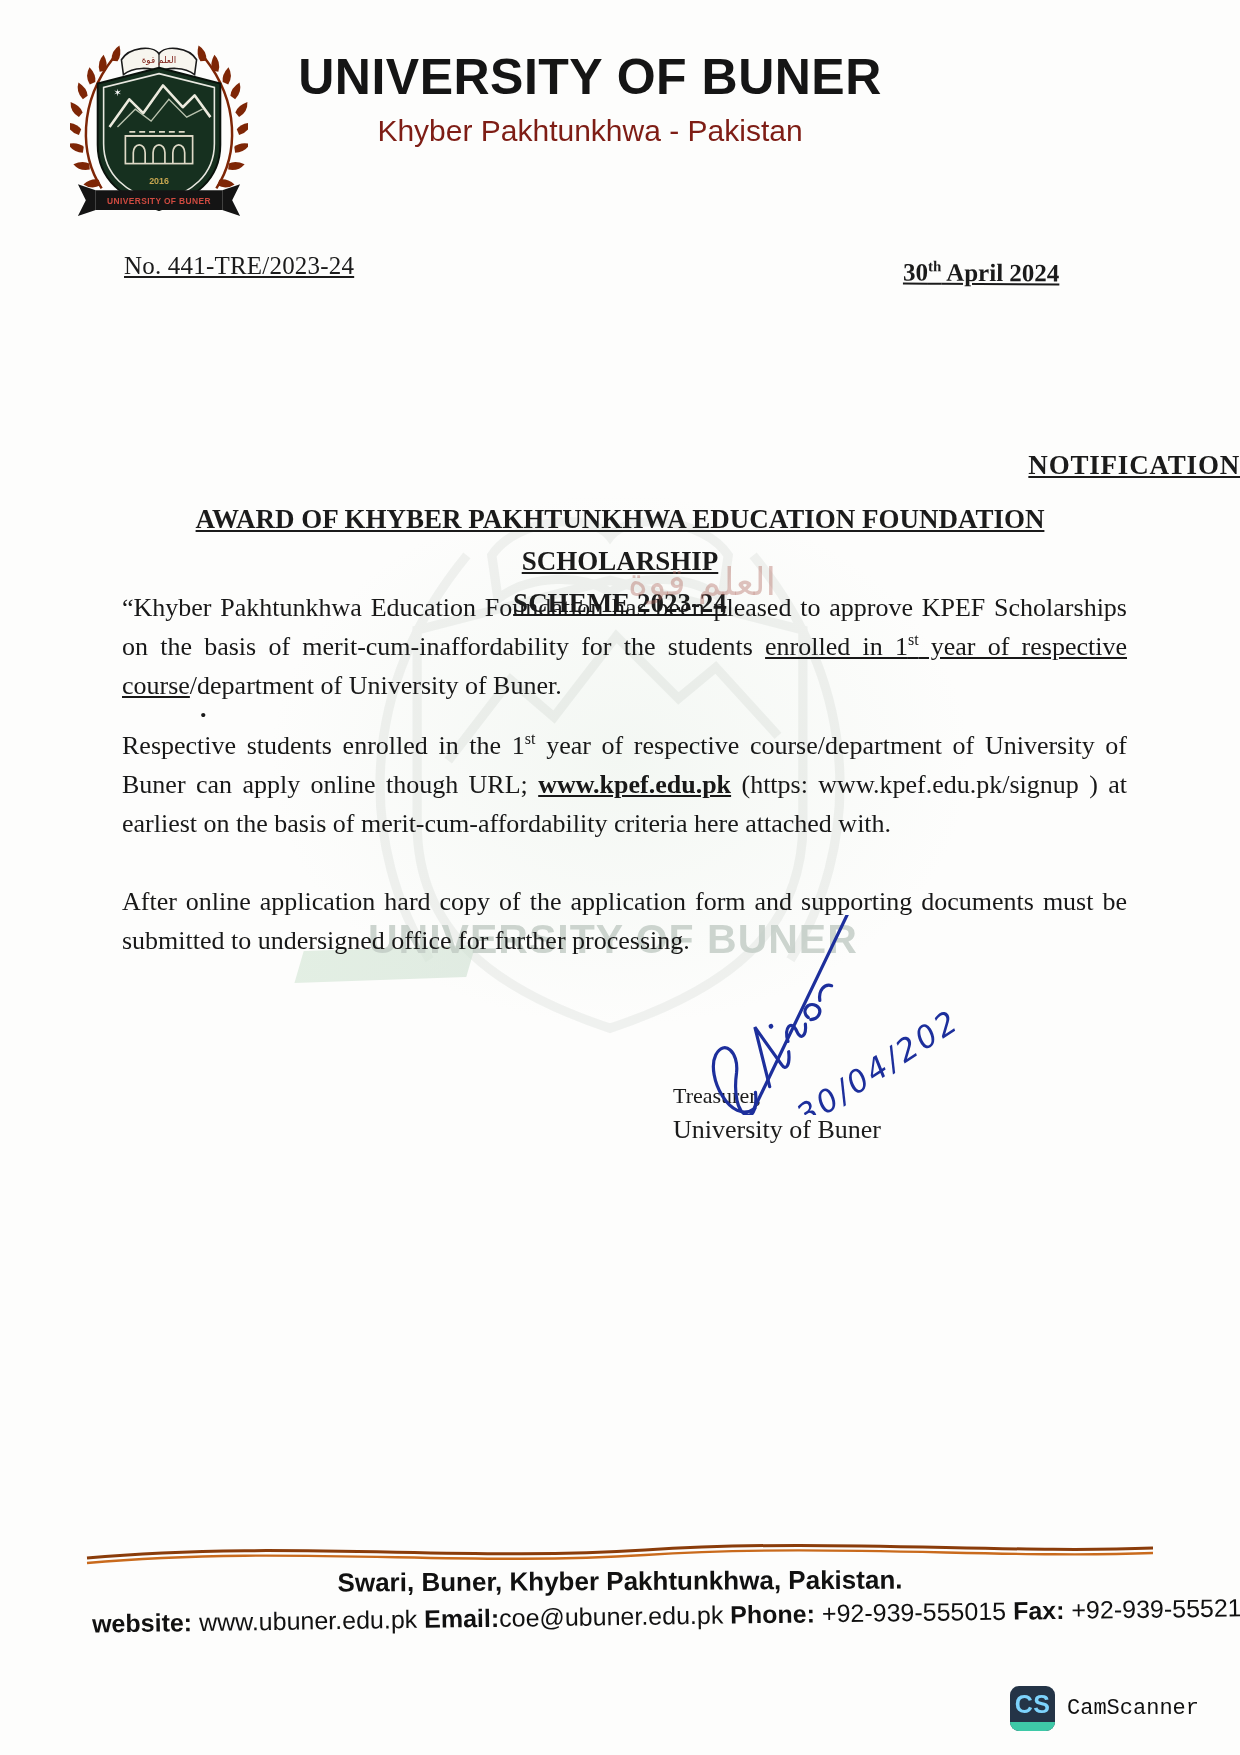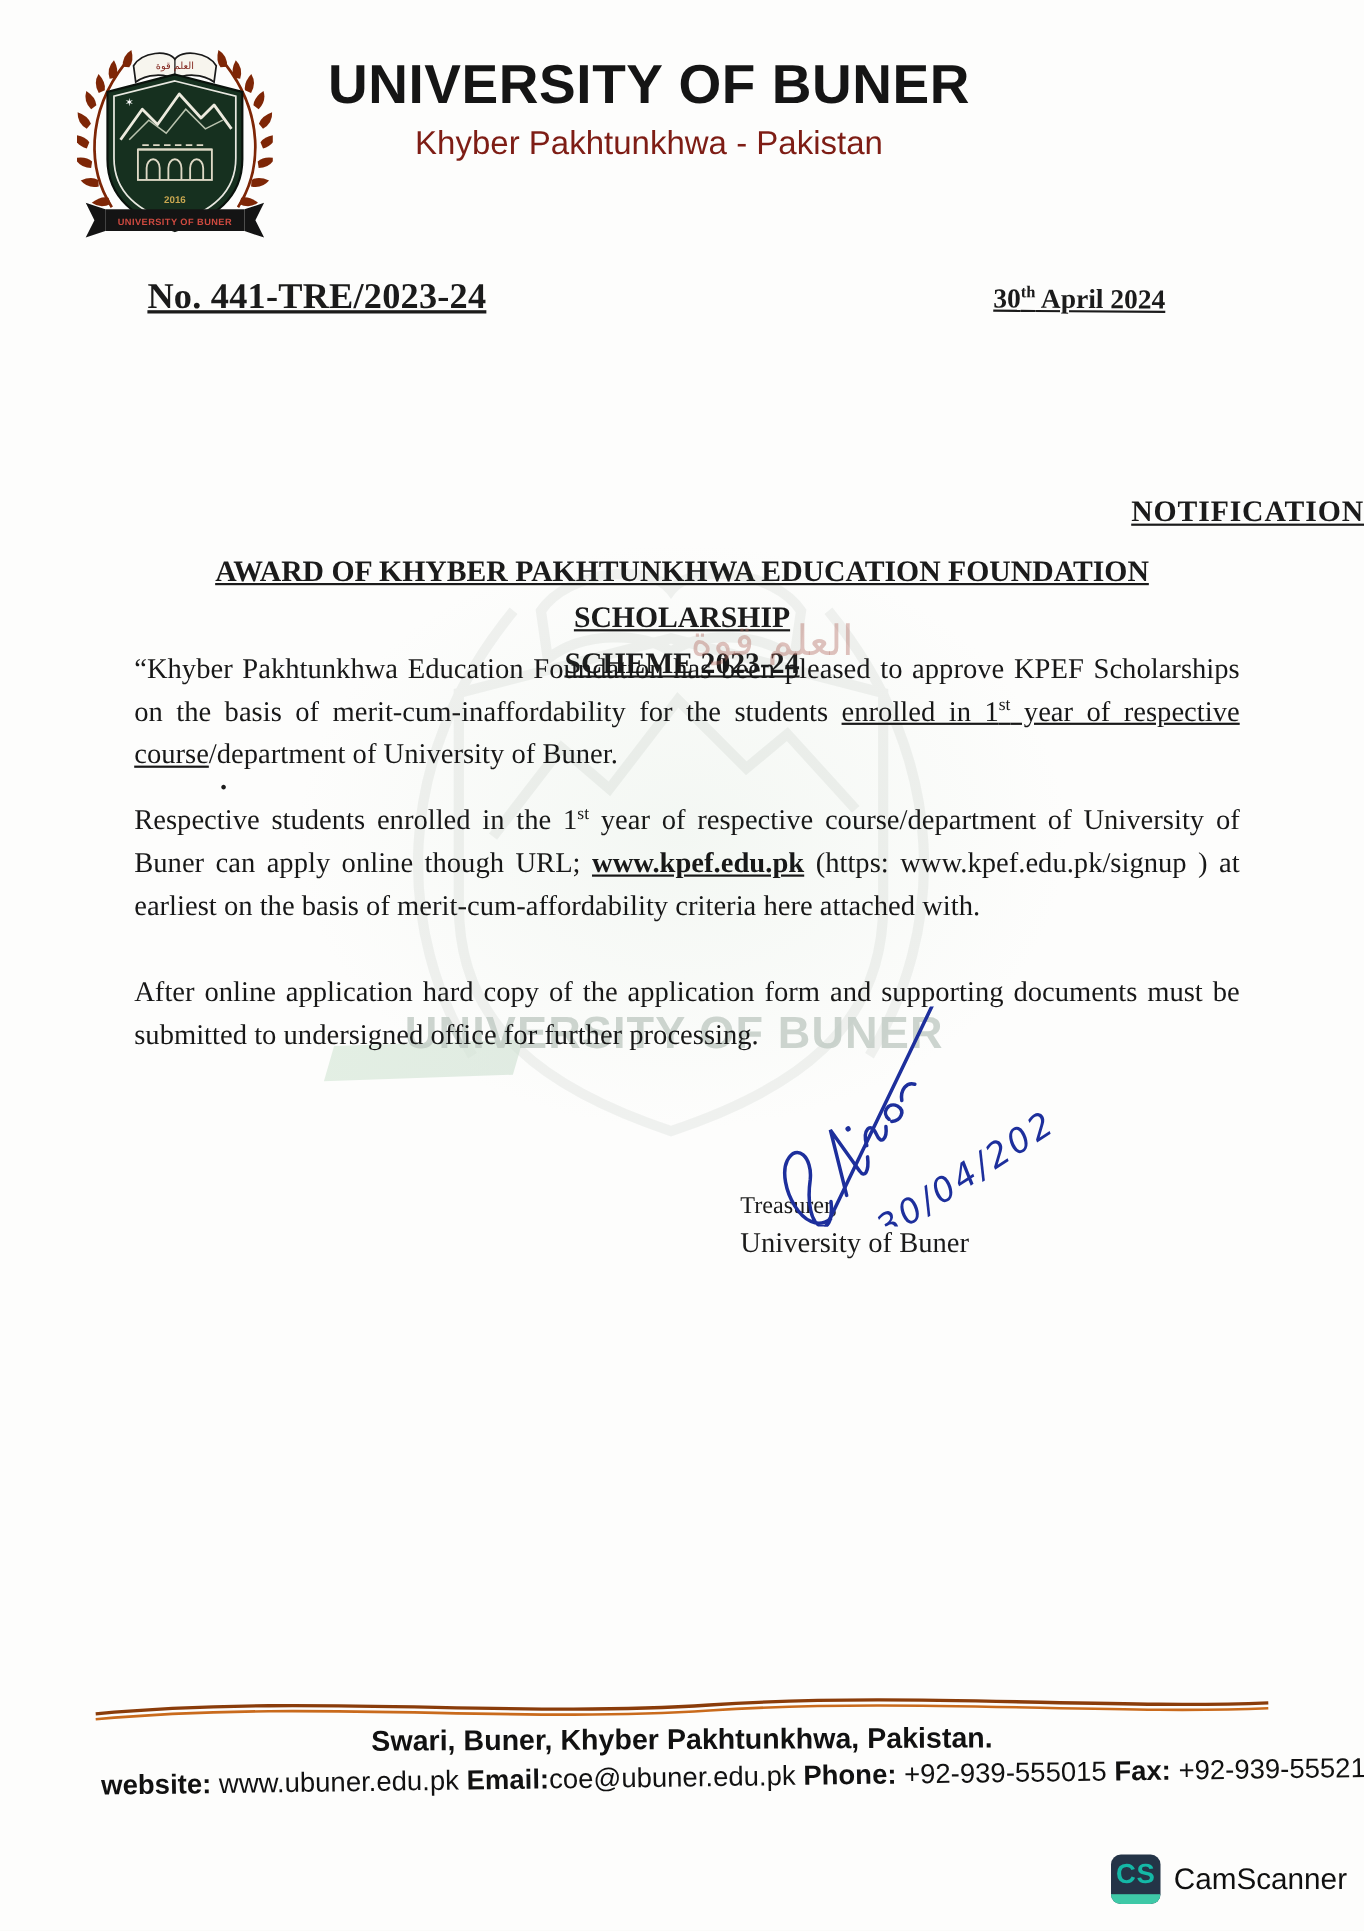--- a/index.html
+++ b/index.html
@@ -6,21 +6,21 @@
   body{width:1240px;height:1755px;background:#f6f7f5;font-family:"Liberation Serif",serif;}
   .page{position:relative;width:1240px;height:1755px;background:
     radial-gradient(ellipse 500px 380px at 620px 760px, rgba(225,236,226,.35), rgba(255,255,255,0) 70%),
     #fdfdfc;overflow:hidden;color:#1b1b1b;}
   
   .crest{position:absolute;left:70px;top:33px;width:178px;height:190px;}
   .head-text{position:absolute;left:255px;top:48px;width:670px;text-align:center;}
   .uni-title{font-family:"Liberation Sans",sans-serif;font-weight:bold;font-size:50px;letter-spacing:.5px;color:#151515;line-height:58px;}
   .uni-sub{font-family:"Liberation Sans",sans-serif;font-size:30px;color:#7e1d15;margin-top:8px;}
   
-  .ref-no{position:absolute;left:134px;top:252px;font-size:33px;font-weight:bold;text-decoration:underline;letter-spacing:.2px;}
+  .ref-no{position:absolute;left:124px;top:252px;font-size:25px;font-weight:normal;text-decoration:underline;letter-spacing:.2px;}
   .date{position:absolute;left:903px;top:259px;font-size:25px;font-weight:bold;text-decoration:underline;transform:rotate(.4deg);}
   .date sup{font-size:15px;}
   
   .h-notif{position:absolute;left:0;top:450px;width:1240px;text-align:right;font-size:27px;font-weight:bold;letter-spacing:.8px;}
   .h-notif span{text-decoration:underline;}
   .h-subj{position:absolute;left:120px;top:498px;width:1000px;text-align:center;font-size:27px;font-weight:bold;line-height:42px;}
   .h-subj span{text-decoration:underline;}
   
   .para{position:absolute;left:122px;width:1005px;font-size:26px;line-height:39px;text-align:justify;color:#181818;z-index:3;}
   .p1{top:588px;} .p2{top:726px;} .p3{top:882px;}
@@ -40,23 +40,23 @@
   .sig-title{font-size:22px;margin-top:7px;}
   .sig-org{font-size:26px;margin-top:6px;}
   
   .f-wave{position:absolute;left:85px;top:1536px;z-index:2;}
   .f-addr{position:absolute;left:0;top:1566px;width:1240px;text-align:center;font-family:"Liberation Sans",sans-serif;font-size:26px;font-weight:600;color:#111;transform:rotate(-.3deg);}
   .f-contact{position:absolute;left:92px;top:1602px;width:1070px;font-family:"Liberation Sans",sans-serif;font-size:25px;color:#111;transform:rotate(-.8deg);white-space:nowrap;}
   .f-contact b{font-weight:bold;}
   
   .cs-wrap{position:absolute;left:1010px;top:1686px;display:flex;align-items:center;z-index:5;}
   .cs-icon{width:45px;height:45px;border-radius:9px;background:#243447;display:flex;flex-direction:column;overflow:hidden;}
-  .cs-top{flex:1;display:flex;align-items:center;justify-content:center;color:#14b8a6;font-family:"Liberation Sans",sans-serif;font-weight:bold;font-size:25px;letter-spacing:.5px;}
+  .cs-top{flex:1;display:flex;align-items:center;justify-content:center;color:#7dd3fc;font-family:"Liberation Sans",sans-serif;font-weight:bold;font-size:25px;letter-spacing:.5px;}
   .cs-bar{height:9px;background:#3ec9a7;}
-  .cs-label{margin-left:12px;font-family:Liberation Sans, sans-serif;font-size:27px;color:#101010;}
+  .cs-label{margin-left:12px;font-family:Liberation Mono, monospace;font-size:22px;color:#101010;}
 </style>
 </head>
 <body>
 
 <div class="page">
 
   <svg class="wm-crest" viewBox="0 0 180 190">
     <path d="M90,34 L152,50 L152,112 C152,148 126,166 90,178 C54,166 28,148 28,112 L28,50 Z" fill="none" stroke="#2c4434" stroke-width="3"></path>
     <path d="M38,92 L58,66 L72,78 L92,52 L112,72 L124,62 L144,84" fill="none" stroke="#2c4434" stroke-width="3"></path>
     <path d="M52,26 C60,14 84,12 90,20 C96,12 120,14 128,26 L126,40 C116,32 98,32 90,38 C82,32 64,32 54,40 Z" fill="none" stroke="#2c4434" stroke-width="3"></path>

